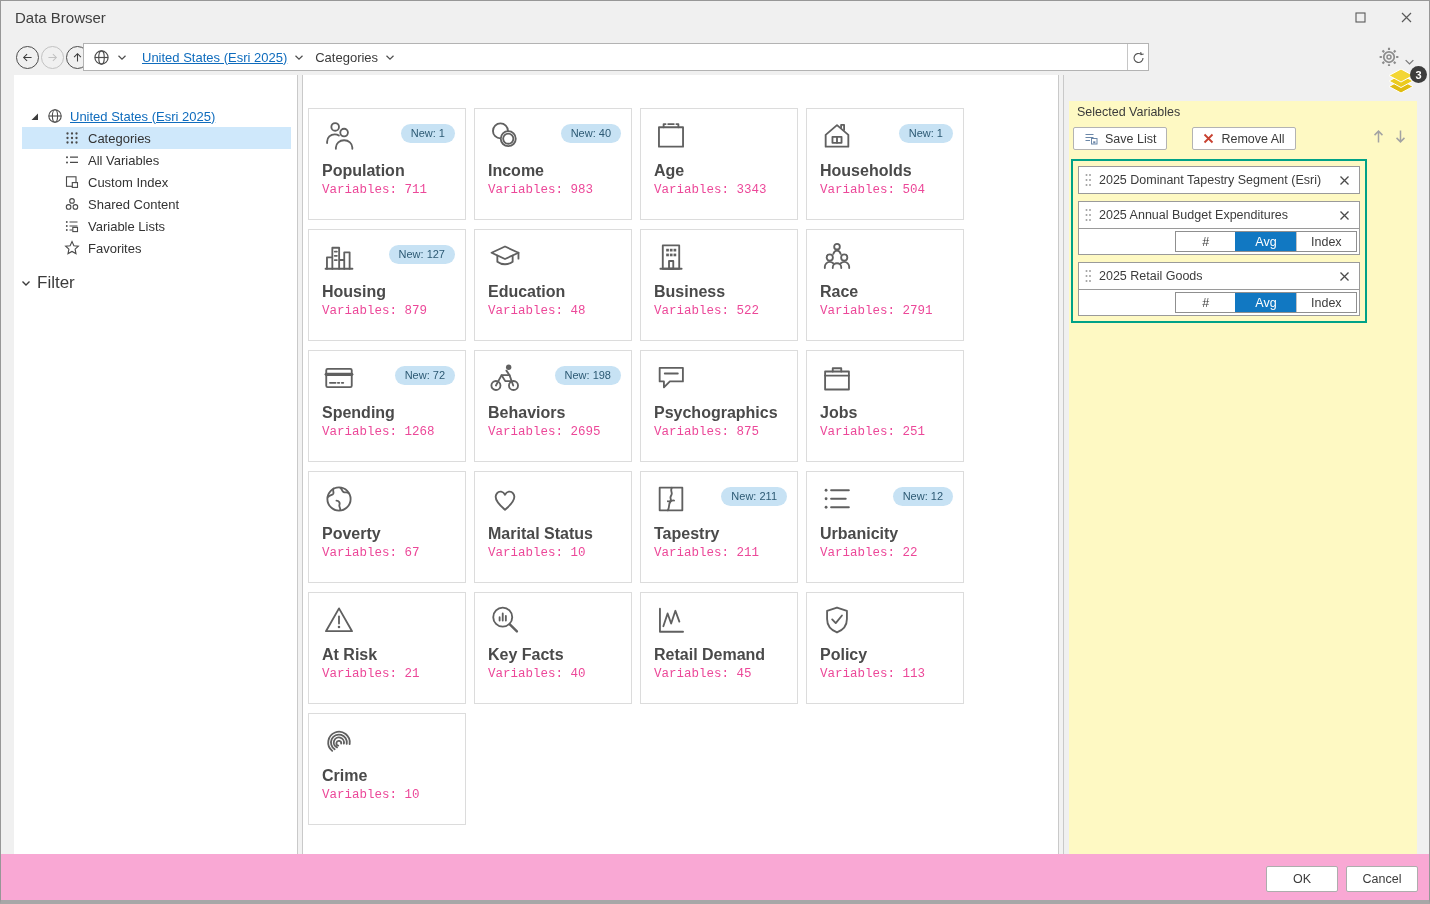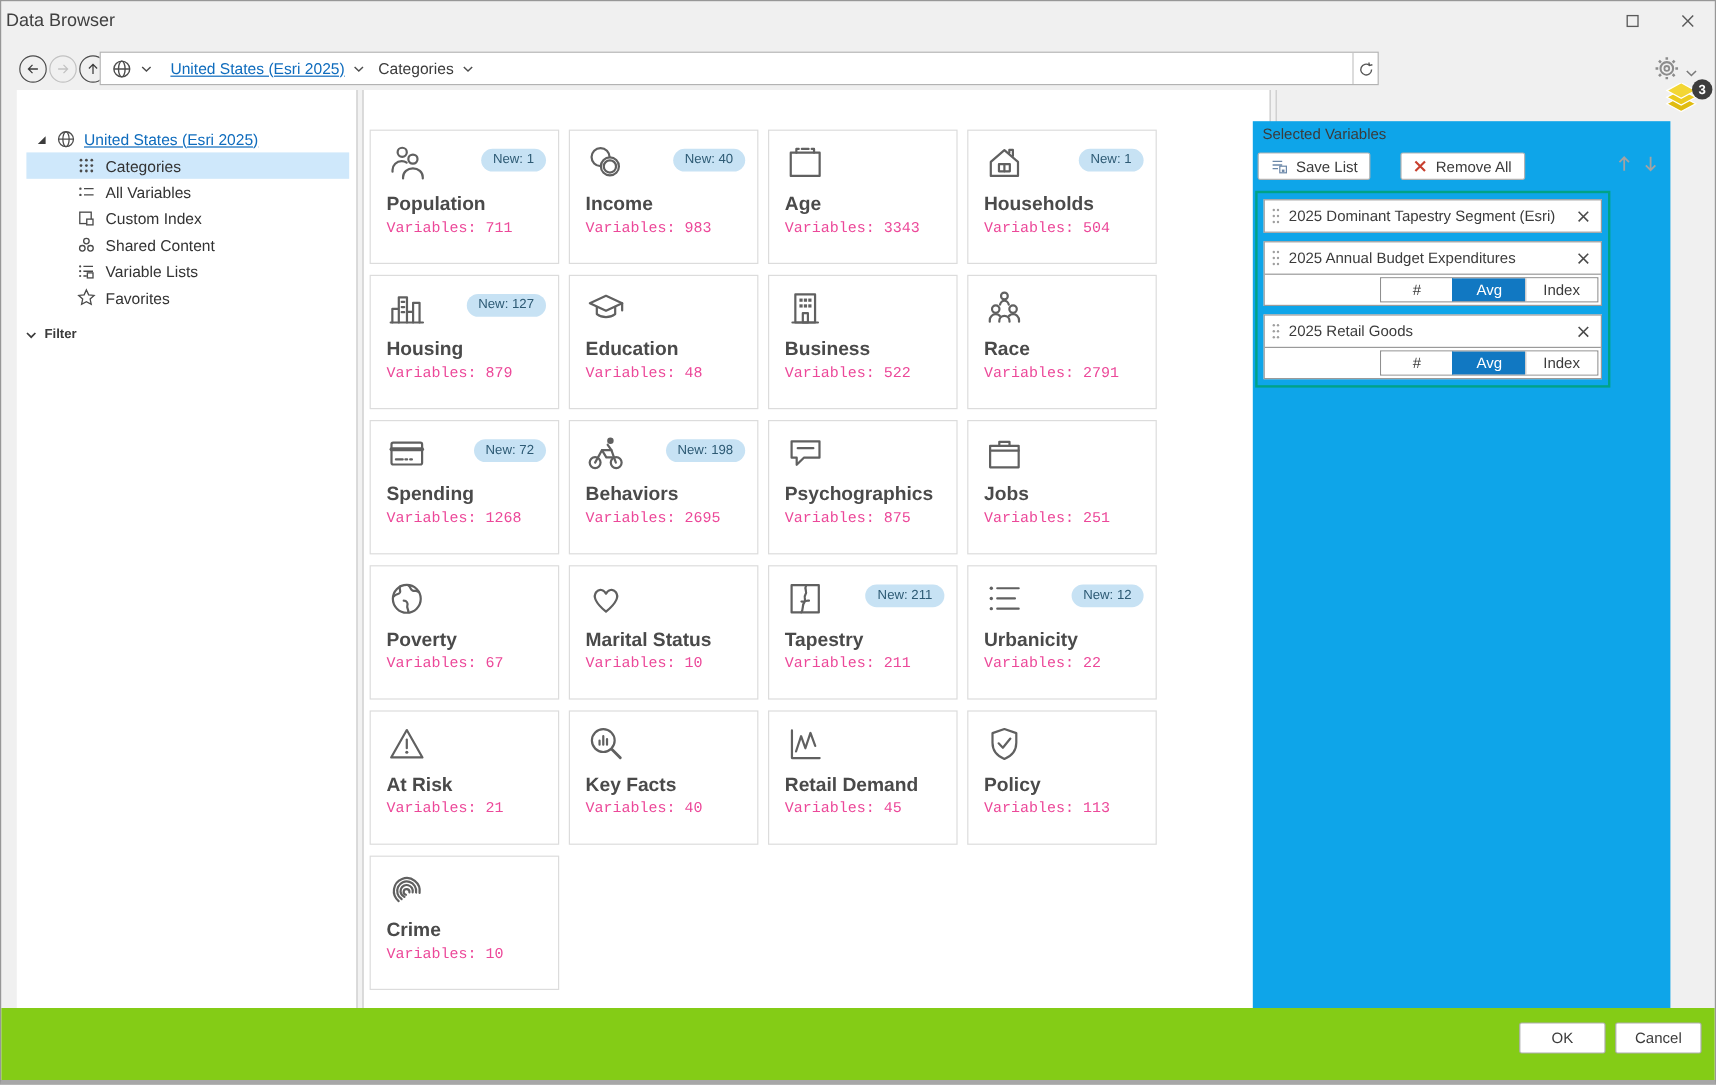--- a/index.html
+++ b/index.html
@@ -1,21 +1,21 @@
 <!DOCTYPE html>
 <html><head>
 <meta charset="utf-8">
 <style>
   html,body{margin:0;padding:0;background:#8f8f8f;font-family:"Liberation Sans",sans-serif;}
   .window{position:relative;width:1430px;height:904px;background:#f0f0f0;border:1px solid #979797;
           border-bottom:4px solid #a7a7a7;box-sizing:border-box;overflow:hidden;}
 
   
   .titlebar{position:absolute;top:0;left:0;right:0;height:33px;display:flex;align-items:center;}
-  .title{margin-left:4px;font-size:15px;color:#404040;}
+  .title{margin-left:14px;font-size:15px;color:#404040;}
   .win-btns{margin-left:auto;display:flex;height:33px;}
   .win-btn{width:46px;height:33px;display:flex;align-items:center;justify-content:center;}
 
   
   .toolbar{position:absolute;top:42px;left:0;right:0;height:28px;}
   .nav-btns{position:absolute;left:15px;top:3px;display:flex;gap:2px;}
   .circle-btn{width:21px;height:21px;border:1px solid #4d4d4d;border-radius:50%;display:flex;
               align-items:center;justify-content:center;background:transparent;color:#3c3c3c;}
   .circle-btn.disabled{border-color:#c2c2c2;color:#c2c2c2;}
   .bar-box{background:#fff;border:1px solid #b3b3b3;box-sizing:border-box;height:28px;display:flex;align-items:center;}
@@ -48,35 +48,35 @@
   
   .tree-panel{position:absolute;left:13px;top:74px;width:283px;height:784px;padding-top:30px;box-sizing:border-box;}
   .tree-root{display:flex;align-items:center;height:22px;padding-left:15px;}
   .tree-root .globe{margin-left:7px;color:#4d4d4d;display:flex;}
   .tree-root a{font-size:13px;color:#0f6cbd;text-decoration:underline;margin-left:7px;}
   .tree-item{display:flex;align-items:center;height:22px;margin:0 6px 0 8px;padding-left:42px;color:#333;}
   .tree-item.selected{background:#cfe8fb;}
   .tree-item .ticon{display:flex;color:#4a4a4a;}
   .tree-item .tlabel{font-size:13px;margin-left:8px;color:#333;}
   .filter-row{display:flex;align-items:center;margin-top:14px;padding-left:7px;}
-  .filter-row .flabel{font-size:11px;font-weight:bold;color:#3b3b3b;margin-left:6px;}
+  .filter-row .flabel{font-size:17px;font-weight:normal;color:#3b3b3b;margin-left:6px;}
 
   
   .cards-panel{position:absolute;left:303px;top:74px;width:752px;height:784px;overflow:hidden;}
   .cards-grid{display:grid;grid-template-columns:repeat(4,158px);grid-auto-rows:112px;gap:9px 8px;
               padding:33px 0 0 4px;}
   .card{position:relative;background:#fff;border:1px solid #dcdcdc;box-sizing:border-box;padding:10px 0 0 13px;}
   .card-icon{color:#606060;display:block;}
   .card-badge{position:absolute;top:15px;right:10px;background:#c7e2f4;color:#2d5a74;font-size:11px;
               line-height:19px;padding:0 10px;border-radius:10px;white-space:nowrap;}
   .card-title{margin-top:9px;font-size:16px;font-weight:600;color:#4a4a4a;}
   .card-vars{margin-top:3px;font-size:12.5px;color:#ec4899;font-family:Liberation Mono, monospace;}
 
   
-  .right-panel{position:absolute;left:1043px;top:100px;width:348px;height:758px;background:#0ea5e9;box-sizing:border-box;}
+  .right-panel{position:absolute;left:1068px;top:100px;width:348px;height:758px;background:#fef9c3;box-sizing:border-box;}
   .panel-title{padding:4px 0 0 8px;font-size:12.5px;color:#3b3b3b;}
   .panel-toolbar{display:flex;align-items:center;margin:8px 6px 0 4px;}
   .panel-btn{height:23px;background:#fff;border:1px solid #b3b3b3;border-radius:2px;display:flex;
              align-items:center;font-size:12.5px;color:#3b3b3b;padding:0 10px;box-sizing:border-box;}
   .panel-btn .bicon{display:flex;margin-right:7px;}
   .panel-btn + .panel-btn{margin-left:25px;}
   .updown{margin-left:auto;display:flex;gap:9px;margin-right:4px;}
   .selection-box{margin:9px 0 0 2px;width:296px;border:2px solid #00a287;box-sizing:border-box;padding:5px;}
   .sel-item{background:#fff;border:1px solid #9a9a9a;margin-bottom:7px;}
   .sel-item:last-child{margin-bottom:0;}
@@ -85,21 +85,21 @@
   .sel-label{flex:1;font-size:12.5px;color:#3b3b3b;white-space:nowrap;overflow:hidden;}
   .sel-remove{display:flex;margin:0 9px 0 6px;}
   .sel-toggle-row{border-top:1px solid #9a9a9a;padding:2px;display:flex;justify-content:flex-end;}
   .segmented{display:flex;width:182px;height:21px;border:1px solid #8f8f8f;box-sizing:border-box;}
   .seg{flex:1;display:flex;align-items:center;justify-content:center;font-size:12.5px;color:#3b3b3b;
        background:#fff;border-left:1px solid #c2c2c2;}
   .seg:first-child{border-left:none;}
   .seg.active{background:#1178c2;color:#fff;border-left-color:#1178c2;}
 
   
-  .footer{position:absolute;left:0;right:0;bottom:0;height:60px;background:#84cc16;}
+  .footer{position:absolute;left:0;right:0;bottom:0;height:46px;background:#f9a8d4;}
   .footer-btn{position:absolute;top:12px;width:70px;height:24px;background:#fff;border:1px solid #adadad;
               border-radius:2px;font-size:12.5px;color:#3b3b3b;display:flex;align-items:center;justify-content:center;}
   .ok-btn{right:91px;}
   .cancel-btn{right:11px;}
 </style>
 </head>
 <body>
 
 <div class="window">
 

